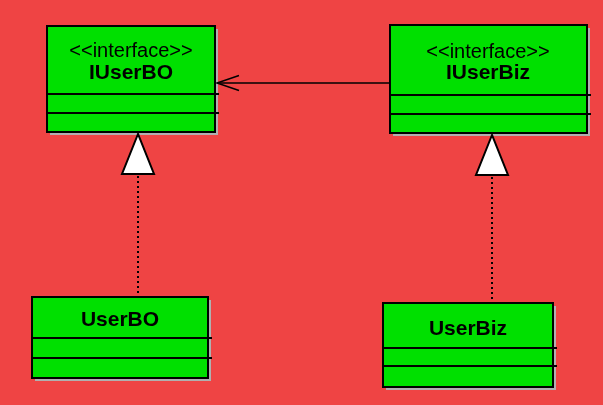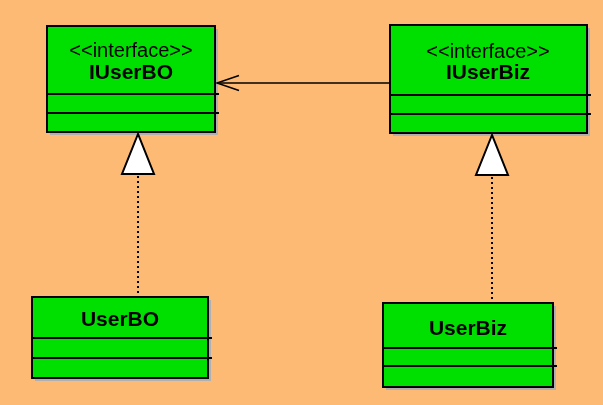--- a/index.html
+++ b/index.html
@@ -4,21 +4,21 @@
 <style>
   html, body {
     margin: 0;
     padding: 0;
     background: #ffffff;
   }
   .canvas {
     position: relative;
     width: 603px;
     height: 405px;
-    background: #fdba74;
+    background: #ef4444;
     overflow: hidden;
     text-align: center;
   }
   svg text {
     font-family: "Liberation Sans", "DejaVu Sans", sans-serif;
     fill: #000000;
   }
   .stereotype {
     font-size: 20px;
     font-weight: normal;

